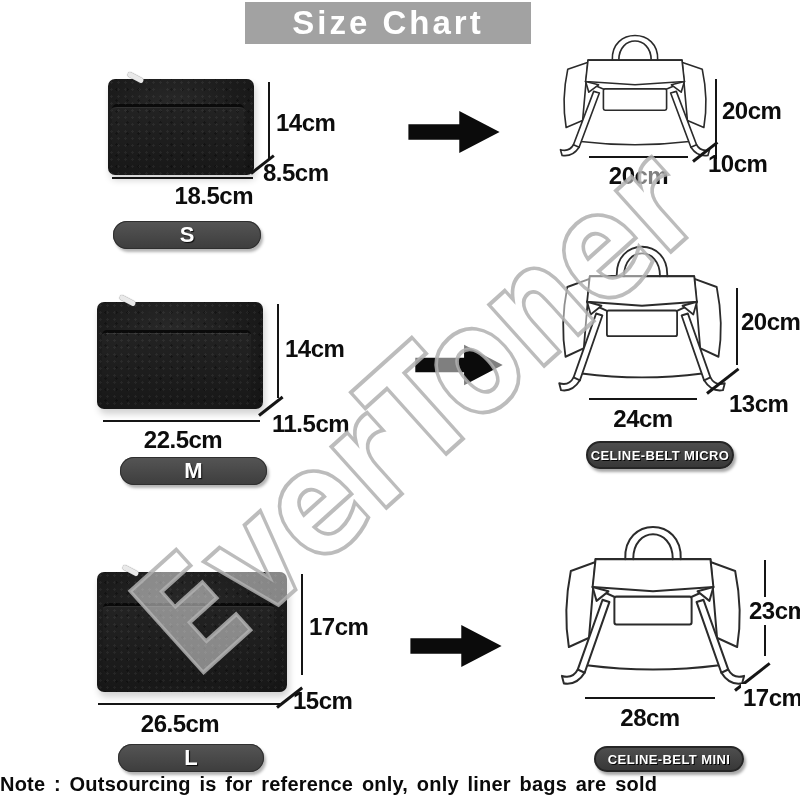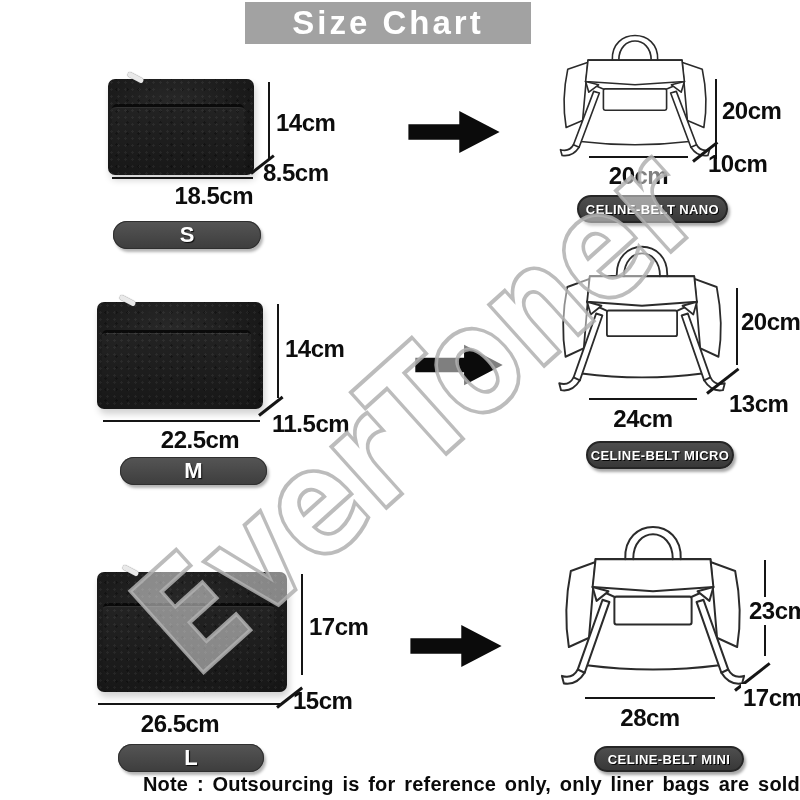--- a/index.html
+++ b/index.html
@@ -63,21 +63,21 @@
     display:flex;align-items:center;justify-content:center;
     text-shadow:1px 1px 0 rgba(0,0,0,0.9);white-space:nowrap;
   }
   
   .arrow{position:absolute;}
   .bag{position:absolute;}
   
   .watermark{position:absolute;left:0;top:0;pointer-events:none;z-index:30;}
   
   .note{
-    position:absolute;left:0;right:0;top:773px;text-align:right;
+    position:absolute;left:0;right:0;top:773px;text-align:left;
     font-weight:bold;font-size:20px;color:#0a0a0a;word-spacing:3px;letter-spacing:0.2px;
   }
 </style>
 </head>
 <body>
 
 <svg width="0" height="0" style="position:absolute">
   <defs>
     <g id="bagart" fill="#ffffff" stroke="#2b2b2b" stroke-width="2" stroke-linecap="round" stroke-linejoin="round">
       <path d="M44,46 L17,55 Q9,92 15,126 L41,115 Z"></path>
@@ -121,32 +121,31 @@
 
   <svg class="bag" style="left:554px;top:24px;" width="162" height="138" viewBox="0 0 200 168" preserveAspectRatio="none">
       <use href="#bagart"></use>
     </svg>
   <div class="vline" style="left:715px;top:79px;height:80px;"></div>
   <div class="dim" style="left:722px;top:97px;">20cm</div>
   <div class="slash" style="left:693px;top:160px;width:31px;"></div>
   <div class="dim" style="left:708px;top:150px;">10cm</div>
   <div class="hline" style="left:589px;top:156px;width:99px;"></div>
   <div class="dim center" style="left:589px;top:162px;width:99px;">20cm</div>
-  <div class="name-pill" style="left:577px;top:195px;width:151px;height:28px;">CELINE-BELT NANO</div>
 
   <div class="insert" style="left:97px;top:302px;width:166px;height:107px;">
     <span class="zip"></span>
     <span class="pocket"></span>
   </div>
   <div class="vline" style="left:277px;top:304px;height:94px;"></div>
   <div class="dim" style="left:285px;top:335px;">14cm</div>
   <div class="slash" style="left:259px;top:414px;width:30px;"></div>
   <div class="dim" style="left:272px;top:410px;text-align:right;">11.5cm</div>
   <div class="hline" style="left:103px;top:420px;width:157px;"></div>
-  <div class="dim center" style="left:130px;top:426px;width:140px;">22.5cm</div>
+  <div class="dim center" style="left:113px;top:426px;width:140px;">22.5cm</div>
   <div class="size-pill" style="left:120px;top:457px;width:147px;height:28px;">M</div>
 
   <svg class="arrow" style="left:412px;top:342px;" width="94" height="46" viewBox="0 0 95 50">
       <use href="#arrowart"></use>
     </svg>
 
   <svg class="bag" style="left:552px;top:233px;" width="180" height="165" viewBox="0 0 200 168" preserveAspectRatio="none">
       <use href="#bagart"></use>
     </svg>
   <div class="vline" style="left:736px;top:288px;height:77px;"></div>

